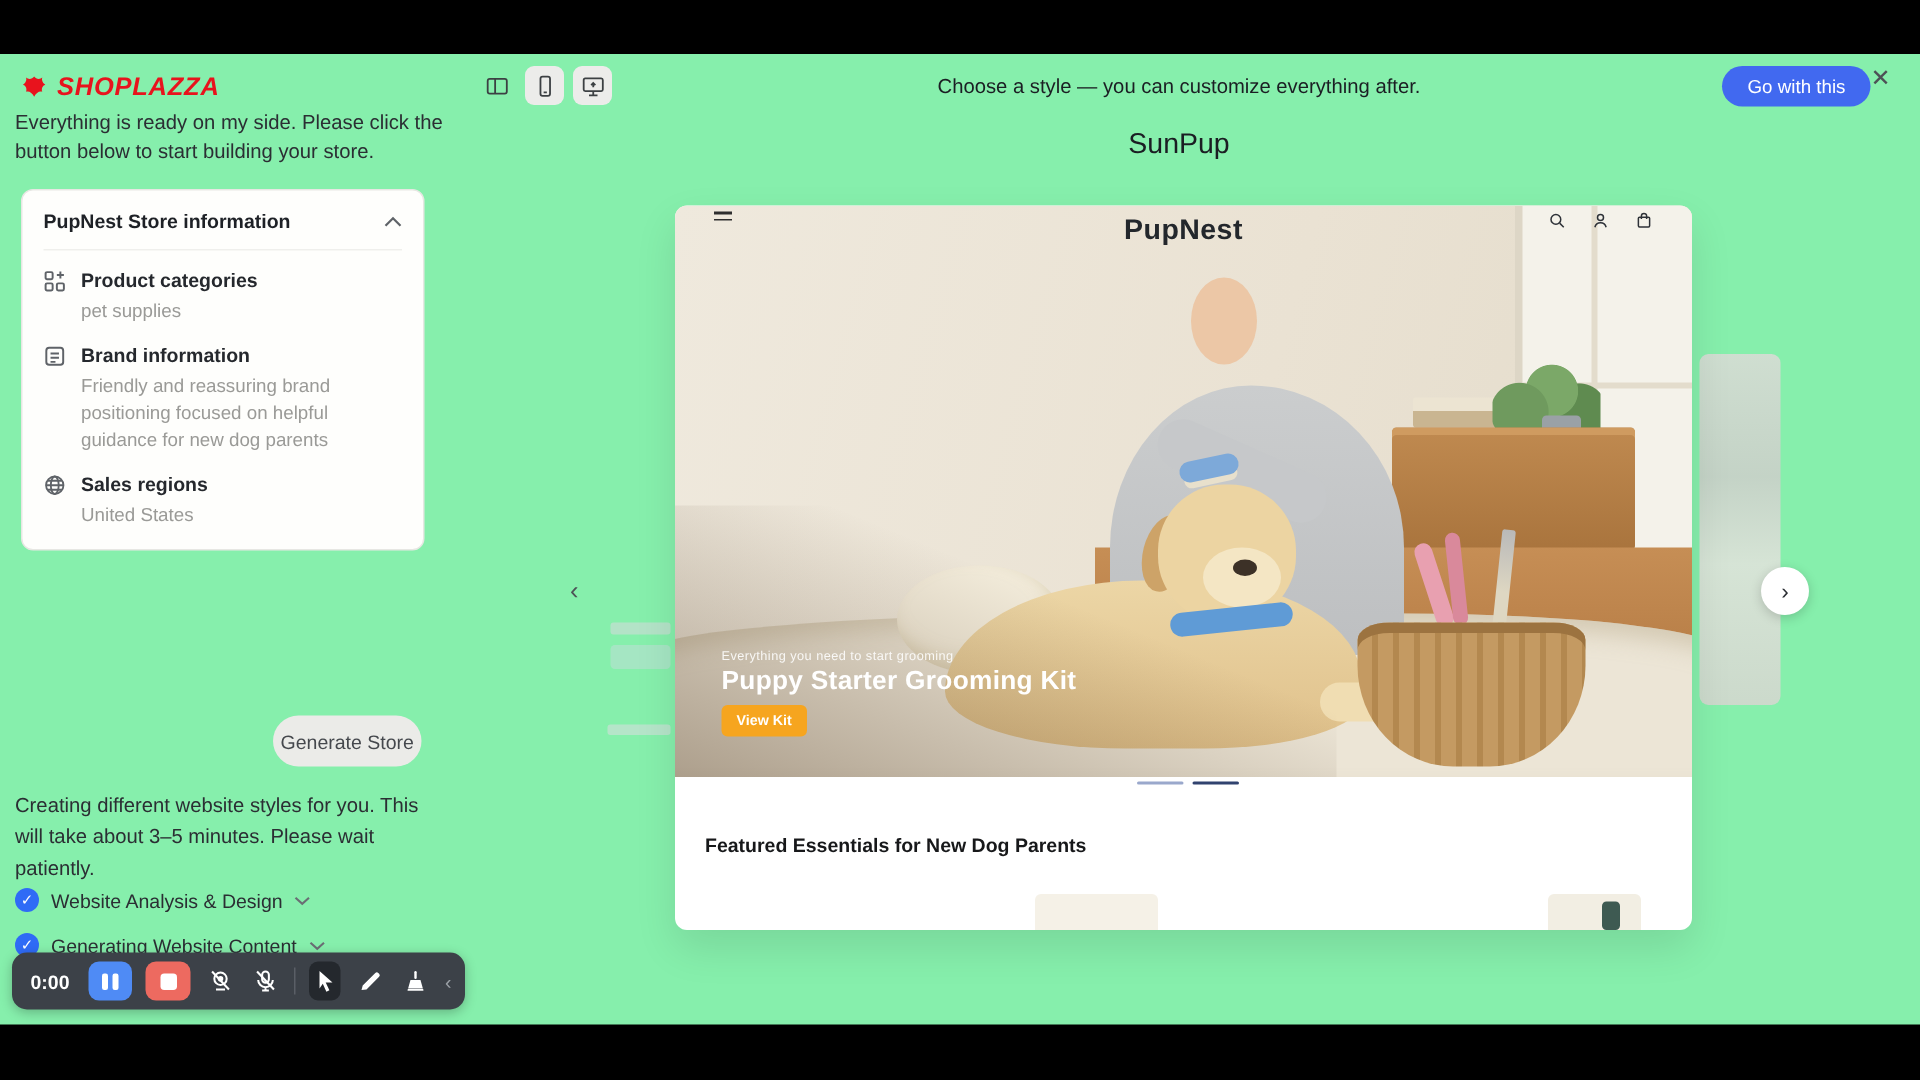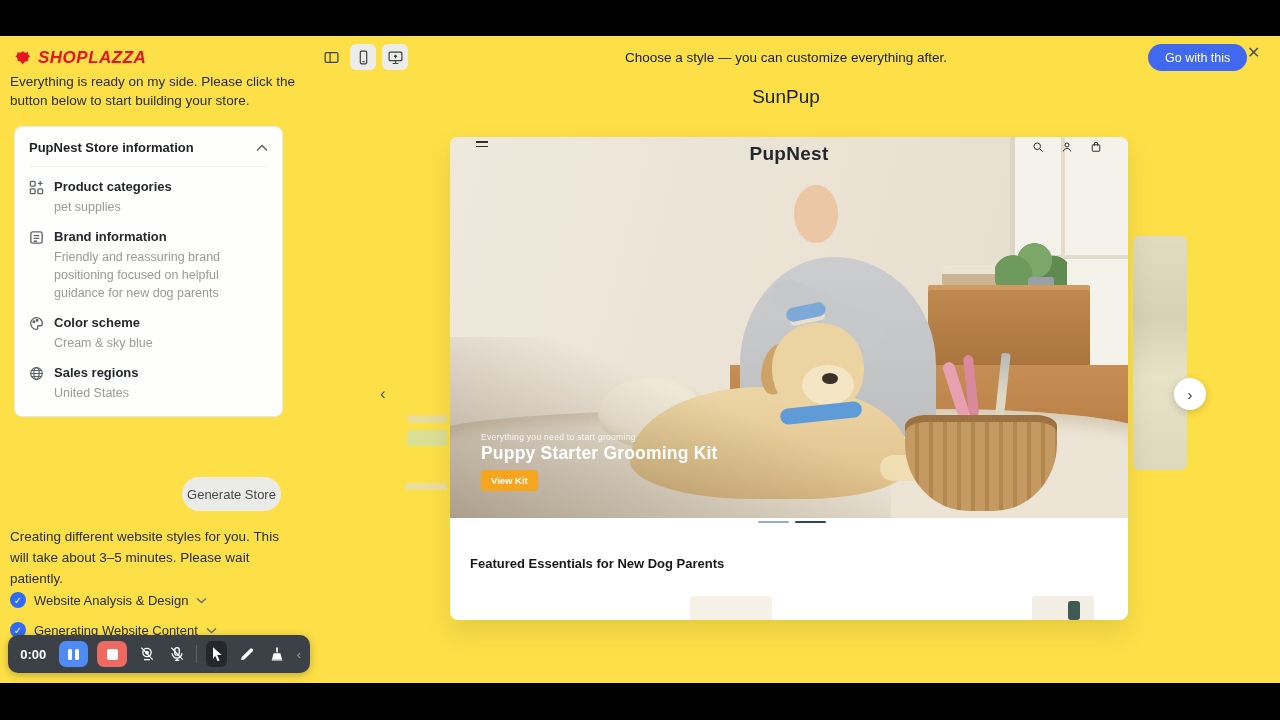--- a/index.html
+++ b/index.html
@@ -1,20 +1,20 @@
 <!DOCTYPE html>
 <html><head>
 <meta charset="utf-8">
 <style>
   * { margin:0; padding:0; box-sizing:border-box; }
   html,body { width:1280px; height:720px; overflow:hidden; background:#000;
     font-family:"Liberation Sans","DejaVu Sans",sans-serif; }
   .abs { position:absolute; }
   #stage { position:relative; width:1280px; height:720px; background:#000; }
-  #app { position:absolute; top:36px; left:0; width:1280px; height:647px; background:#fde047; }
+  #app { position:absolute; top:36px; left:0; width:1280px; height:647px; background:#86efac; }
 
   
   .logo { left:14px; top:12px; display:flex; align-items:center; gap:6px; }
   .logo-mark svg { display:block; }
   .logo-text { color:#e8131d; font-weight:bold; font-style:italic; font-size:17px; letter-spacing:.5px; }
 
   
   .intro { left:10px; top:36px; width:286px; font-size:13.5px; line-height:19px; color:#2b2e33; }
   .info-card { left:14px; top:90px; width:269px; background:#fefefc; border:1px solid #e7e7e3;
     border-radius:8px; padding:0 14px; }
@@ -212,35 +212,20 @@
               </svg>
           </span>
           <div>
             <div class="info-item-label">Brand information</div>
             <div class="info-item-value">Friendly and reassuring brand positioning focused on helpful guidance for new dog parents</div>
           </div>
         </div>
         <div class="info-item">
           <span class="ico">
             <svg width="15" height="15" viewBox="0 0 16 16">
-                <g fill="none" stroke="#5f6368" stroke-width="1.4">
-                  <path d="M8 1.8a6.2 6.2 0 1 0 0 12.4c1.2 0 1.6-.8 1.2-1.7-.5-1 0-2.1 1.3-2.1h1.5c1.4 0 2.2-1 2.2-2.4C14.2 4.4 11.4 1.8 8 1.8z"></path>
-                  <circle cx="5.2" cy="6" r=".9" fill="#5f6368"></circle>
-                  <circle cx="8.6" cy="4.6" r=".9" fill="#5f6368"></circle>
-                </g>
-              </svg>
-          </span>
-          <div>
-            <div class="info-item-label">Color scheme</div>
-            <div class="info-item-value">Cream &amp; sky blue</div>
-          </div>
-        </div>
-        <div class="info-item">
-          <span class="ico">
-            <svg width="15" height="15" viewBox="0 0 16 16">
                 <g fill="none" stroke="#5f6368" stroke-width="1.3">
                   <circle cx="8" cy="8" r="6.2"></circle>
                   <ellipse cx="8" cy="8" rx="2.8" ry="6.2"></ellipse>
                   <path d="M2 8h12M3 4.8h10M3 11.2h10"></path>
                 </g>
               </svg>
           </span>
           <div>
             <div class="info-item-label">Sales regions</div>
             <div class="info-item-value">United States</div>

